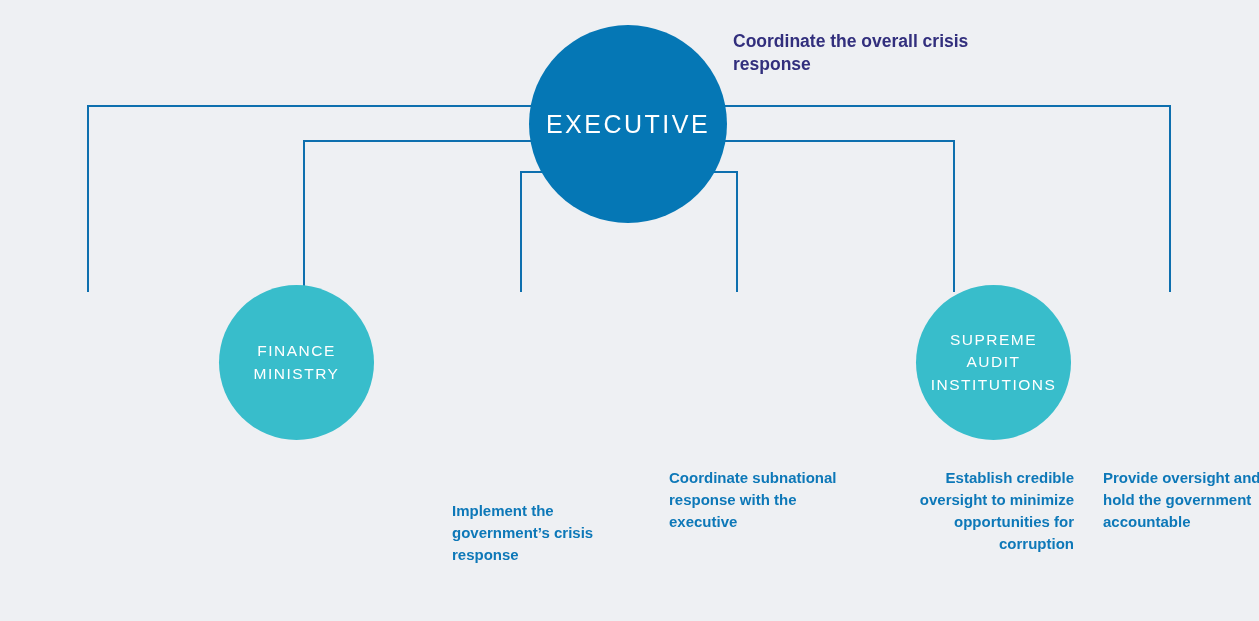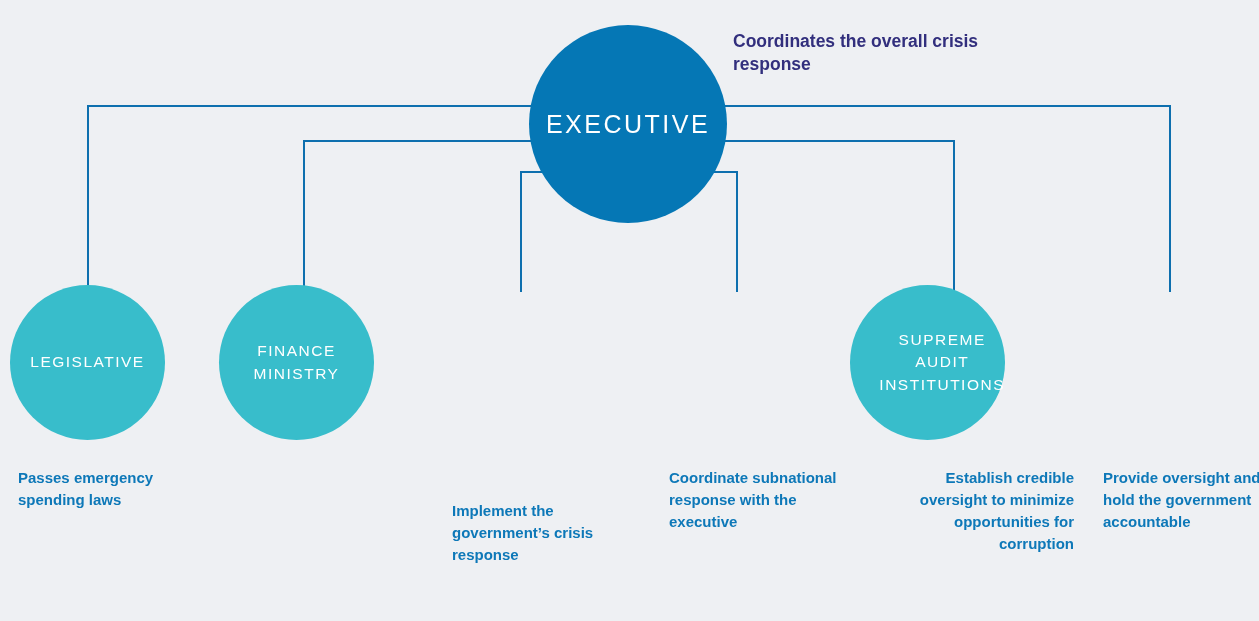--- a/index.html
+++ b/index.html
@@ -49,21 +49,21 @@
   }
   .node-label {
     color: var(--node-text, #ffffff);
     font-size: 15.5px; letter-spacing: 1.5px; line-height: 1.45;
     white-space: pre-line; text-align: center;
   }
   .node.c0 { left: 10px; }
   .node.c1 { left: 219px; }
   .node.c2 { left: 444px; }
   .node.c3 { left: 661px; }
-  .node.c4 { left: 850px; justify-content: flex-end; }
+  .node.c4 { left: 916px; }
   .node.c5 { left: 1095px; }
 
   .desc {
     position: absolute; top: 467px; width: 188px;
     color: var(--description-text, #0d78b8);
     font-size: 15px; font-weight: bold; line-height: 22px;
     white-space: pre-line;
     z-index: 2;
   }
   .desc.c0 { left: 18px; }
@@ -81,38 +81,33 @@
   <svg class="connectors" width="1259" height="621" viewBox="0 0 1259 621">
     <path d="M88,292 V106 H1170 V292"></path>
     <path d="M304,292 V141 H954 V292"></path>
     <path d="M521,292 V172 H737 V292"></path>
   </svg>
 
   <div class="exec-circle">
     <span class="exec-label">EXECUTIVE</span>
   </div>
 
-  <div class="annotation">Coordinates the overall crisis
+  <div class="annotation">Coordinate the overall crisis
 response</div>
 
-  <div class="node c0">
-    <span class="node-label">LEGISLATIVE</span>
-  </div>
   <div class="node c1">
     <span class="node-label">FINANCE
 MINISTRY</span>
   </div>
   <div class="node c4">
     <span class="node-label">SUPREME
 AUDIT
 INSTITUTIONS</span>
   </div>
 
-  <div class="desc c0">Passes emergency
-spending laws</div>
   <div class="desc c2">Implement the
 government’s crisis
 response</div>
   <div class="desc c3">Coordinate subnational
 response with the
 executive</div>
   <div class="desc c4">Establish credible
 oversight to minimize
 opportunities for
 corruption</div>

